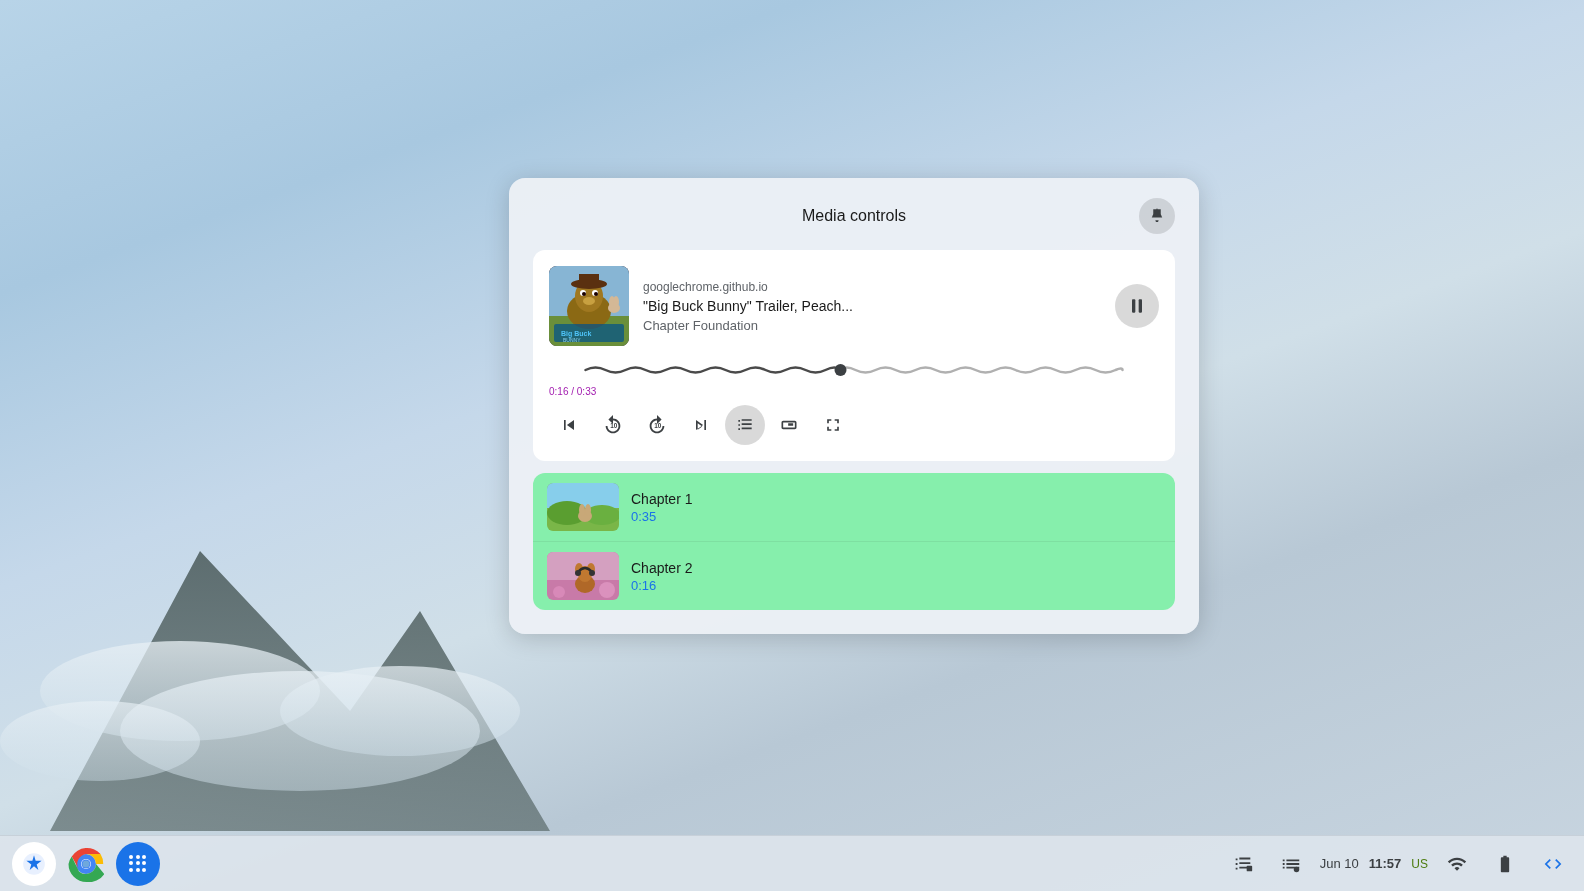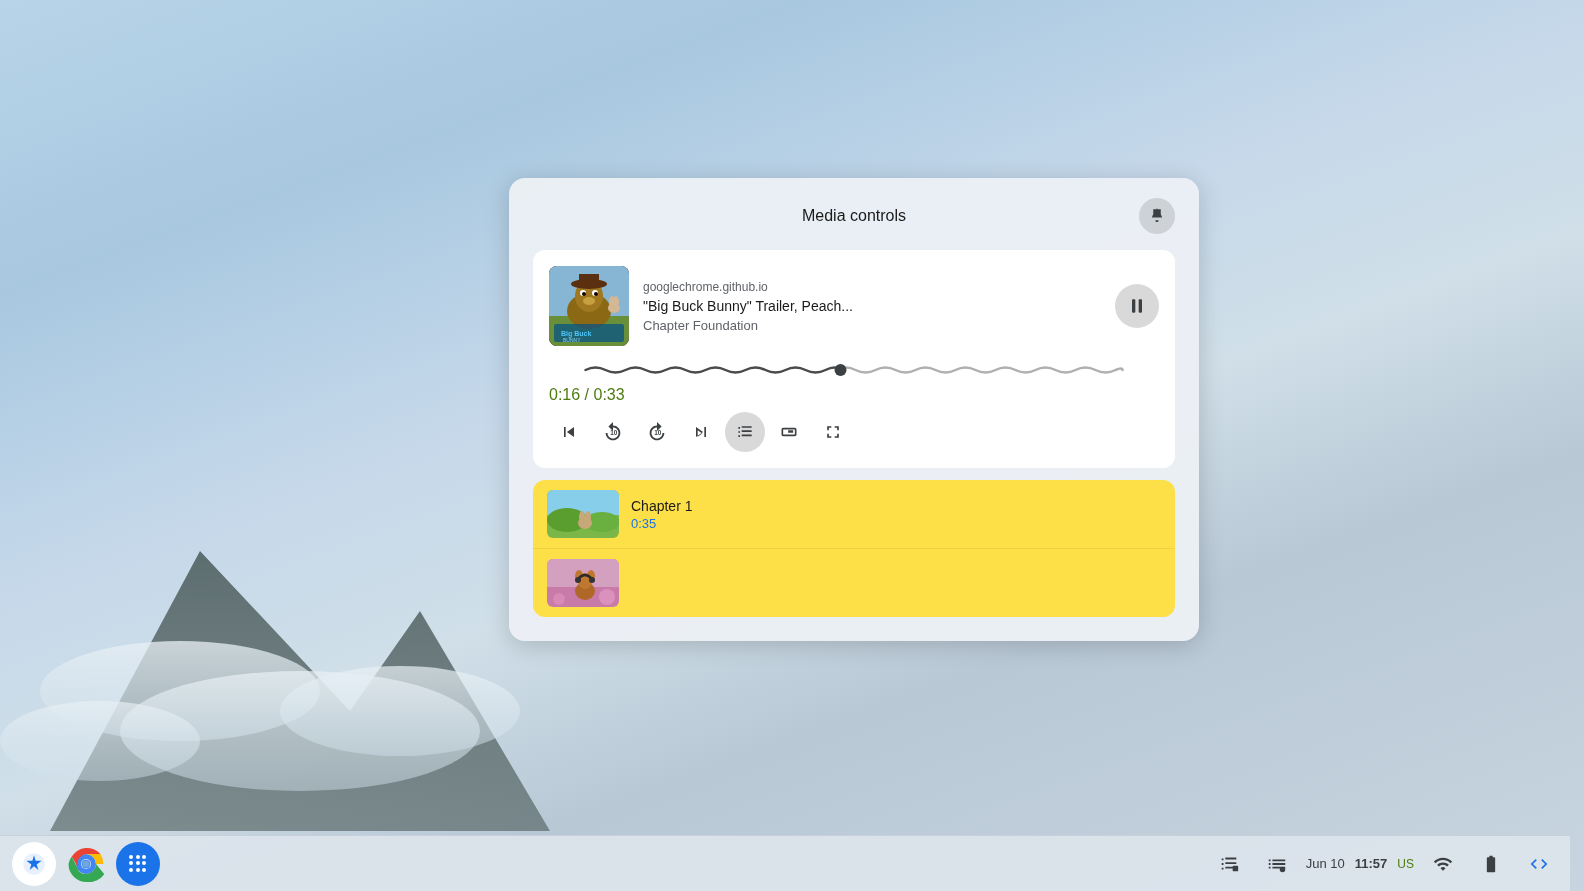--- a/index.html
+++ b/index.html
@@ -26,21 +26,21 @@
       left: 0;
       width: 600px;
       height: 400px;
     }
 
     
     .taskbar {
       position: absolute;
       bottom: 0;
       left: 0;
-      right: 14px;
+      right: 0;
       height: 56px;
       background: rgba(220, 228, 235, 0.92);
       border-top: 1px solid rgba(180, 190, 200, 0.5);
       display: flex;
       align-items: center;
       justify-content: space-between;
       padding: 0 12px;
       z-index: 10;
     }
 
@@ -213,22 +213,22 @@
 
     
     .progress-wavy {
       width: 100%;
       height: 20px;
       position: relative;
       margin-bottom: 6px;
     }
 
     .time-display {
-      font-size: 16px;
-      color: #4d7c0f;
+      font-size: 10px;
+      color: #a21caf;
       margin-bottom: 8px;
     }
 
     
     .controls-row {
       display: flex;
       align-items: center;
       gap: 4px;
     }
 
@@ -246,21 +246,21 @@
       font-size: 16px;
       transition: background 0.15s;
     }
 
     .ctrl-btn.active {
       background: rgba(0,0,0,0.15);
     }
 
     
     .chapter-list {
-      background: #fde047;
+      background: #86efac;
       border-radius: 12px;
       overflow: hidden;
     }
 
     .chapter-item {
       display: flex;
       align-items: center;
       gap: 12px;
       padding: 10px 14px;
       cursor: pointer;
@@ -497,20 +497,24 @@
           <ellipse cx="44" cy="17" rx="4" ry="6" fill="#c07830"></ellipse>
 
           <path d="M31 20 Q38 12 45 20" stroke="#2a2a2a" stroke-width="2.5" fill="none"></path>
           <circle cx="31" cy="21" r="3" fill="#333"></circle>
           <circle cx="45" cy="21" r="3" fill="#333"></circle>
 
           <circle cx="60" cy="38" r="8" fill="#e8a0cc" opacity="0.6"></circle>
           <circle cx="12" cy="40" r="6" fill="#e898c8" opacity="0.5"></circle>
         </svg>
       </div>
+      <div class="chapter-info">
+        <div class="chapter-name">Chapter 2</div>
+        <div class="chapter-time">0:16</div>
+      </div>
     </div>
   </div>
 
 </div>
 
 <div class="taskbar">
 
   <div class="taskbar-left">
 
     <div class="taskbar-icon launcher">

